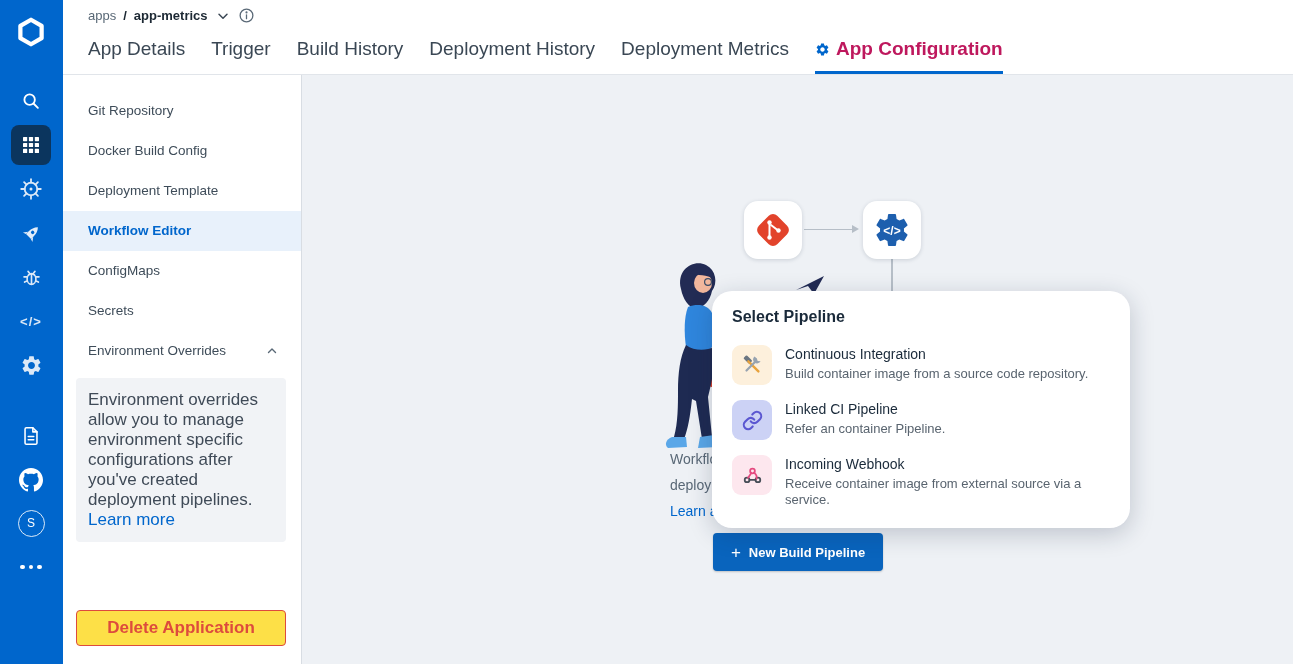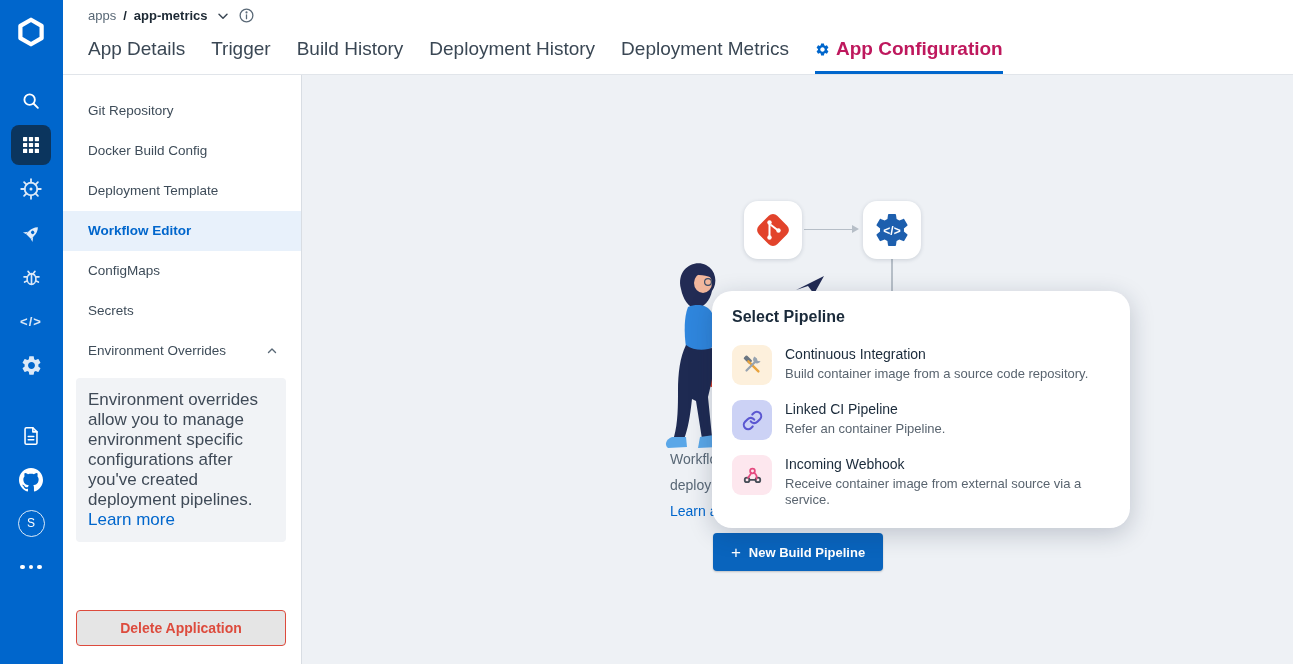--- a/index.html
+++ b/index.html
@@ -26,21 +26,21 @@
   .tab { font-size:19px; color:#3a4754; padding:10px 0 11px 0; display:flex; align-items:center; gap:6px; cursor:pointer; border-bottom:3px solid transparent; }
   .tab.active { color:#be185d; font-weight:700; border-bottom-color:#0066cc; }
 
   
   .config-sidebar { position:absolute; left:63px; top:75px; width:239px; bottom:0; background:#fff; border-right:1px solid #d8dde3; z-index:20; }
   .config-nav { padding-top:16px; }
   .cfg-item { height:40px; line-height:40px; padding-left:25px; padding-right:22px; font-size:13.5px; color:#3e4c59; cursor:pointer; display:flex; align-items:center; justify-content:space-between; }
   .cfg-item.active { background:#e8f1fb; color:#0066cc; font-weight:700; }
   .cfg-note { margin:7px 14px 0 13px; width:210px; background:#f1f3f6; border-radius:4px; padding:12px; font-size:17px; line-height:20px; color:#3f4a57; }
   .cfg-note a { color:#0066cc; text-decoration:none; cursor:pointer; }
-  .delete-btn { position:absolute; left:13px; bottom:18px; width:210px; height:36px; background:#e5e5e5; border:1px solid #dd4b3d; border-radius:4px; color:#dd4b3d; font-size:14px; font-weight:700; font-family:inherit; cursor:pointer; }
+  .delete-btn { position:absolute; left:13px; bottom:18px; width:210px; height:36px; background:#fde047; border:1px solid #dd4b3d; border-radius:4px; color:#dd4b3d; font-size:17px; font-weight:700; font-family:inherit; cursor:pointer; }
 
   
   .main-canvas { position:absolute; left:302px; top:75px; right:0; bottom:0; background:#eef1f5; }
   .wf-node { position:absolute; width:58px; height:58px; background:#fff; border-radius:14px; box-shadow:0 1px 4px rgba(21,38,64,.16); display:flex; align-items:center; justify-content:center; cursor:pointer; z-index:2; }
   .connector-h { position:absolute; left:502px; top:154px; width:53px; height:0; border-top:1.5px solid #b6bec7; z-index:1; }
   .connector-h::after { content:""; position:absolute; right:-2px; top:-5px; border-left:7px solid #b6bec7; border-top:4.5px solid transparent; border-bottom:4.5px solid transparent; }
   .connector-v { position:absolute; left:589px; top:184px; width:1.5px; height:33px; background:#b6bec7; z-index:1; }
   .illustration { position:absolute; left:344px; top:180px; z-index:1; }
   .plane { position:absolute; left:494px; top:201px; z-index:1; }
   .wf-caption { position:absolute; left:368px; top:371px; font-size:14px; line-height:26px; color:#596876; z-index:1; }

